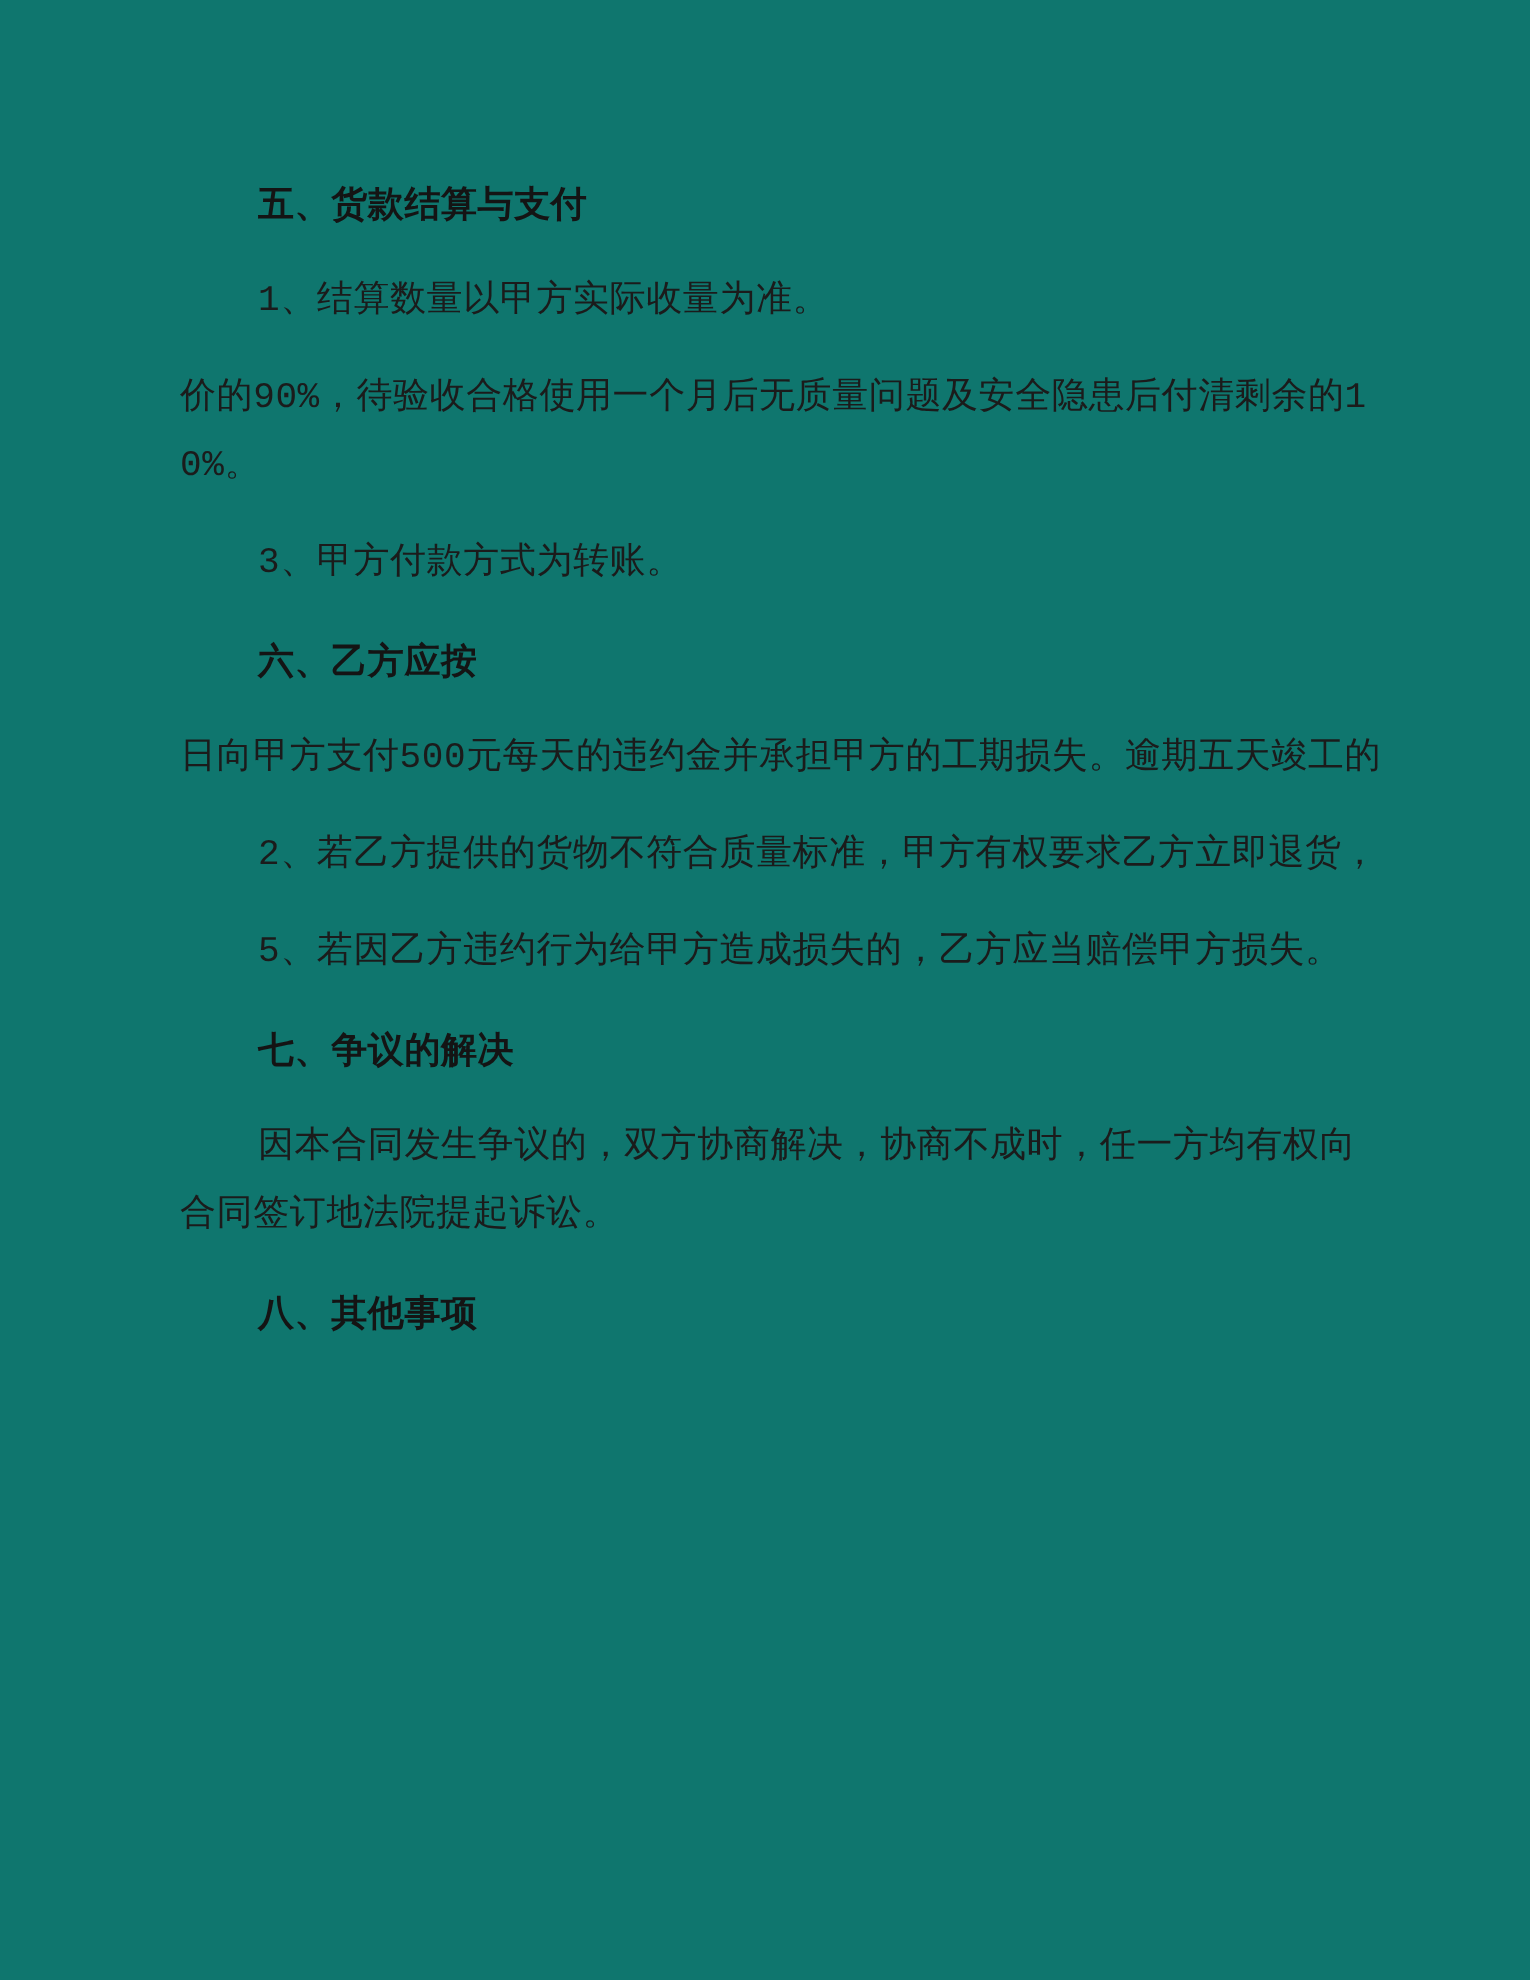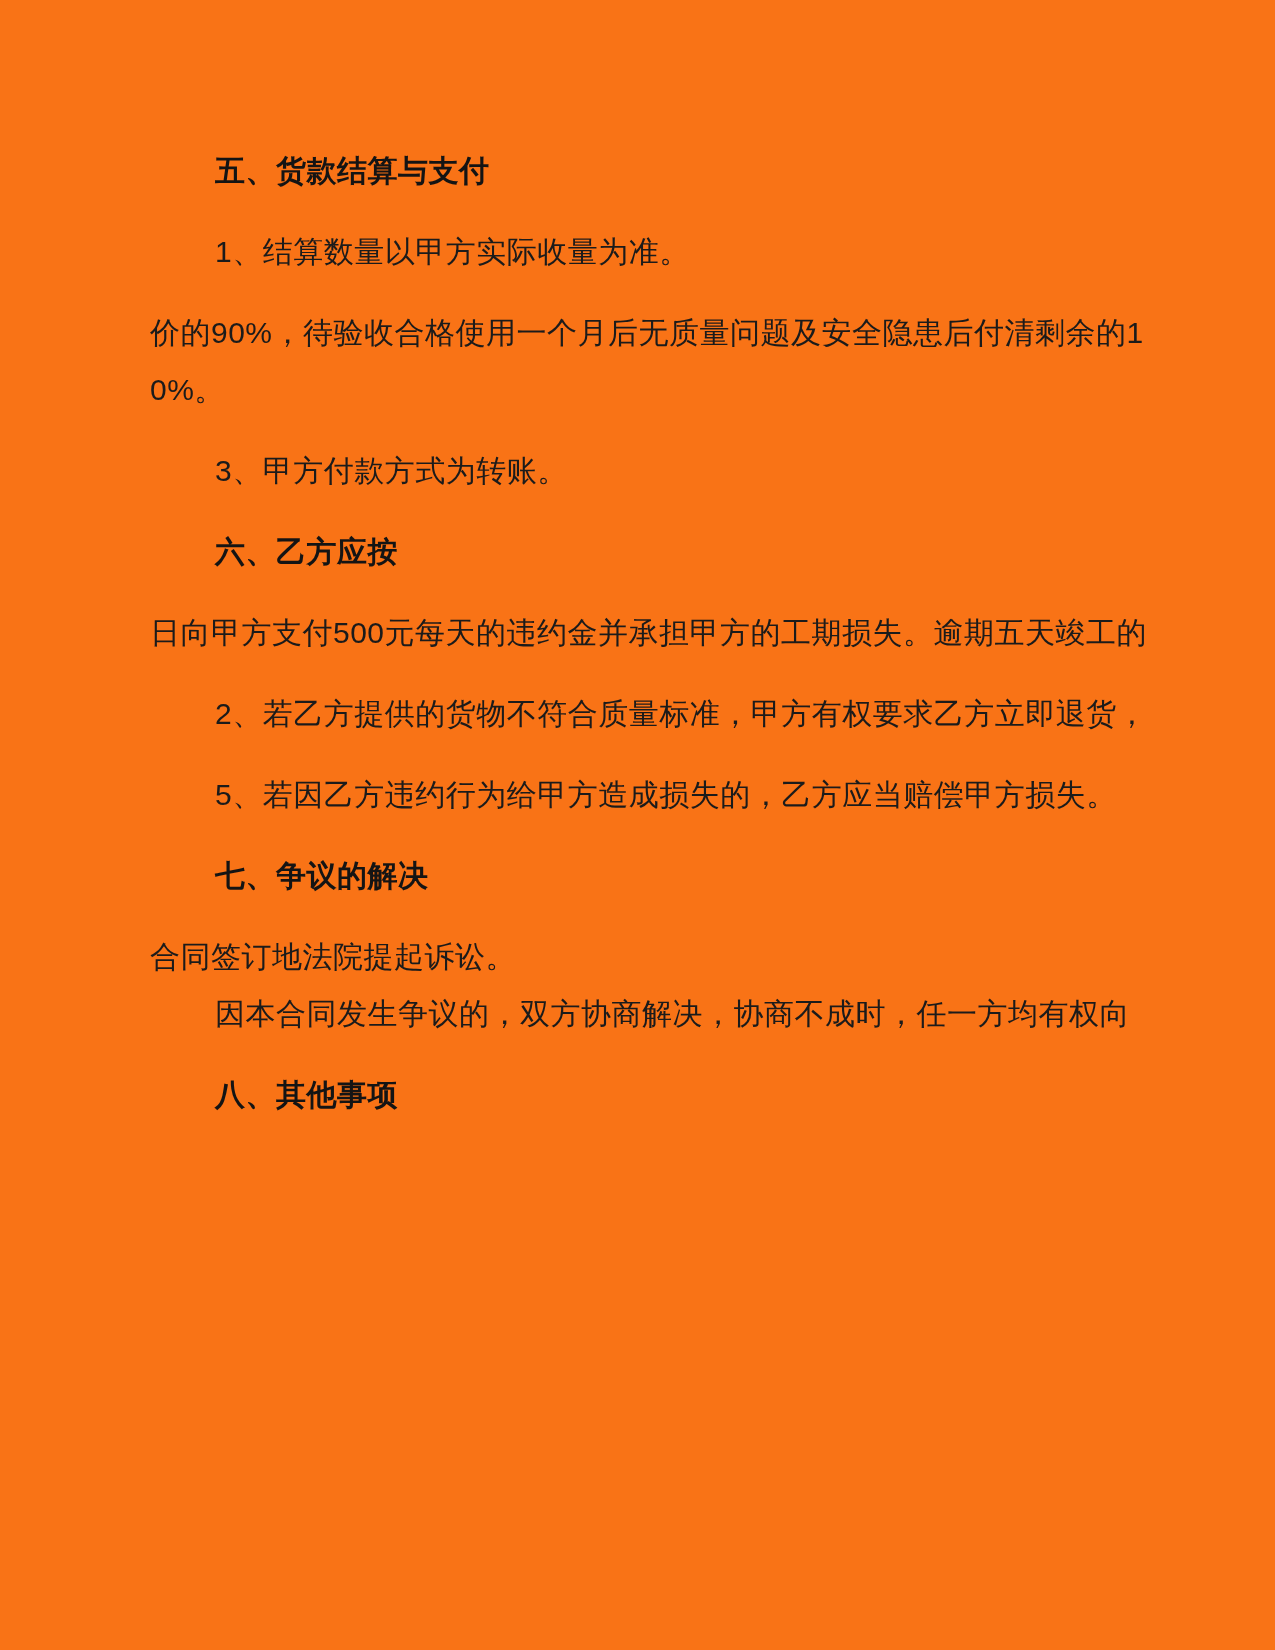--- a/index.html
+++ b/index.html
@@ -10,38 +10,38 @@
   body {
     width: 1275px;
     height: 1650px;
     overflow: hidden;
   }
   .page {
     box-sizing: border-box;
     width: 1275px;
     height: 1650px;
     padding: 142px 148px 0 150px;
-    background: #f97316;
+    background: #0f766e;
   }
   .sec-heading {
     font-family: "Liberation Sans", "DejaVu Sans", sans-serif;
     font-weight: 700;
     font-size: 30px;
     line-height: 57px;
     letter-spacing: 0.5px;
     color: #141414;
     margin: 24px 0;
     padding-left: 65px;
     white-space: nowrap;
   }
   .sec-heading:first-child {
     margin-top: 0;
   }
   .para {
-    font-family: Liberation Sans, sans-serif;
+    font-family: Liberation Mono, monospace;
     font-size: 30px;
     line-height: 57px;
     letter-spacing: 0.5px;
     color: #1b1b1b;
     margin: 24px 0;
   }
   .line {
     display: block;
     white-space: nowrap;
   }
@@ -70,18 +70,18 @@
         <span class="line">日向甲方支付500元每天的违约金并承担甲方的工期损失。逾期五天竣工的</span>
       </div>
       <div class="para">
         <span class="line first">2、若乙方提供的货物不符合质量标准，甲方有权要求乙方立即退货，</span>
       </div>
       <div class="para">
         <span class="line first">5、若因乙方违约行为给甲方造成损失的，乙方应当赔偿甲方损失。</span>
       </div>
       <div class="sec-heading">七、争议的解决</div>
       <div class="para">
+        <span class="line first">因本合同发生争议的，双方协商解决，协商不成时，任一方均有权向</span>
         <span class="line">合同签订地法院提起诉讼。</span>
-        <span class="line first">因本合同发生争议的，双方协商解决，协商不成时，任一方均有权向</span>
       </div>
       <div class="sec-heading">八、其他事项</div>
     </div>
 </div>
 
 </body></html>

